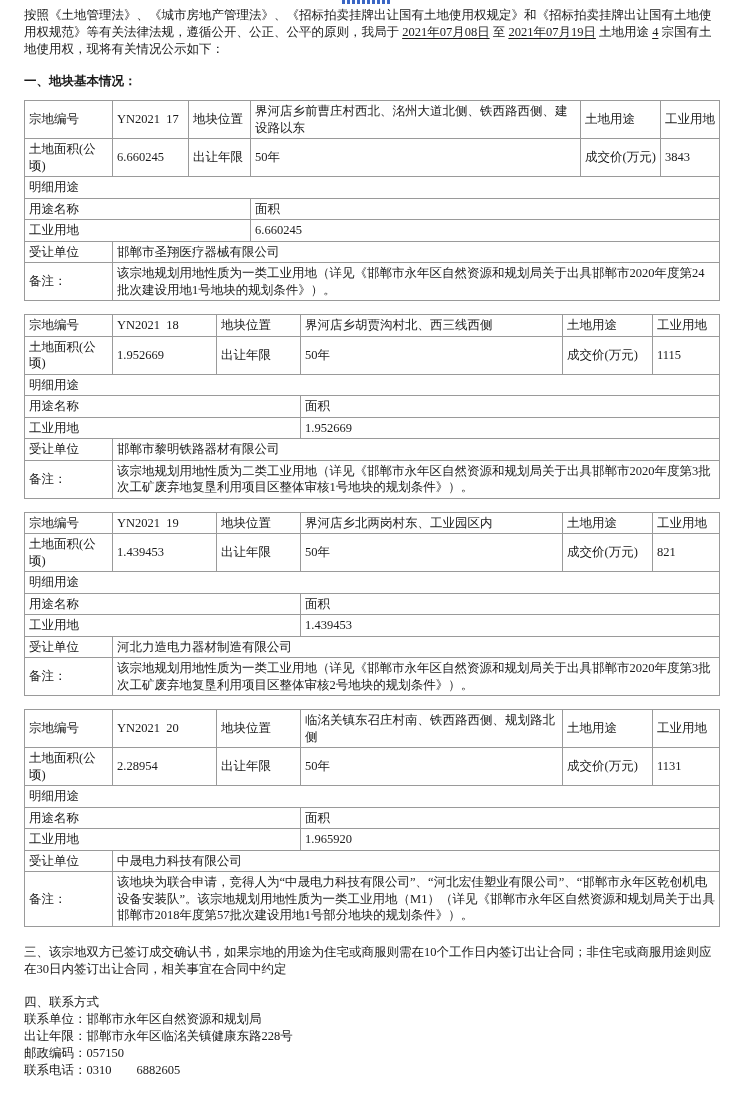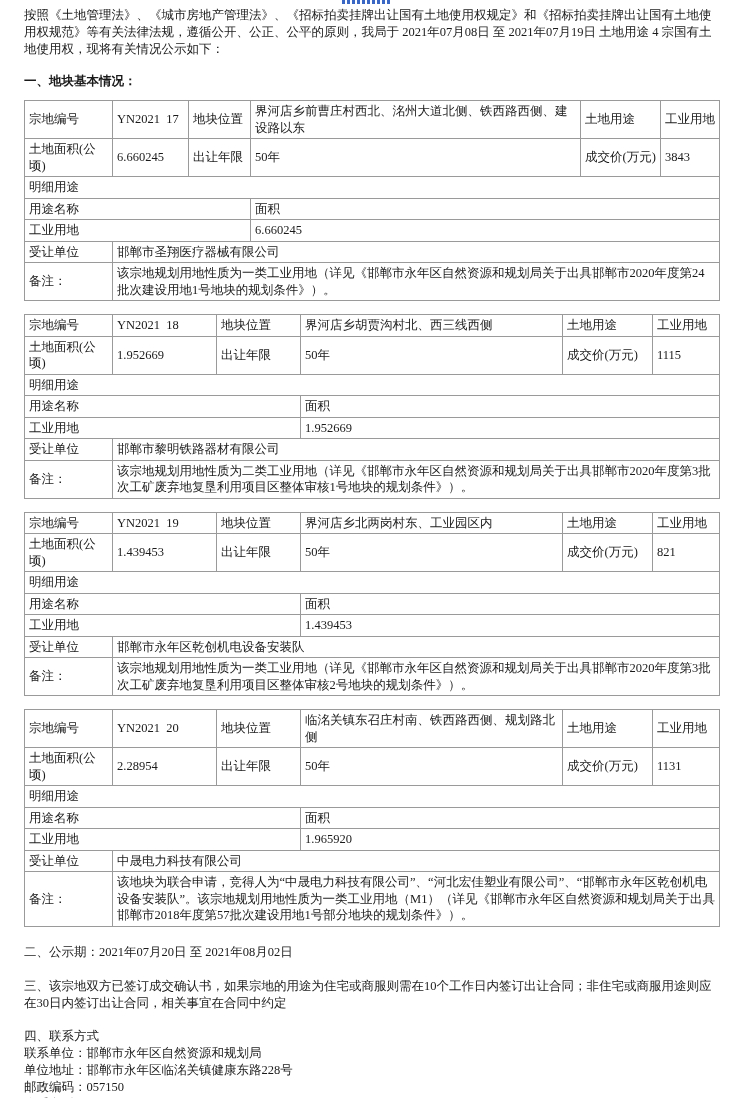--- a/index.html
+++ b/index.html
@@ -5,21 +5,21 @@
   * { box-sizing: border-box; margin: 0; padding: 0; }
   html, body { width: 740px; background: #ffffff; }
   body {
     height: 1098px;
     position: relative;
     overflow: hidden;
     font-family: "Liberation Serif", "DejaVu Serif", serif;
     color: #1a1a1a;
   }
   .page { padding: 7px 20px 0 24px; font-size: 12.5px; line-height: 17px; }
-  .u { text-underline-offset: 2px; }
+  .u { text-decoration: underline; text-underline-offset: 2px; }
   .sec-title { margin-top: 15px; font-weight: bold; }
   table.parcel {
     border-collapse: collapse;
     table-layout: fixed;
     width: 695px;
     margin-top: 10px;
     margin-bottom: 13px;
     border: 1px solid #0ea5e9;
   }
   table.parcel td {
@@ -181,21 +181,21 @@
     <tr>
       <td colspan="3">用途名称</td>
       <td colspan="3">面积</td>
     </tr>
     <tr>
       <td colspan="3">工业用地</td>
       <td colspan="3">1.439453</td>
     </tr>
     <tr>
       <td>受让单位</td>
-      <td colspan="5">邯郸市永年区乾创机电设备安装队</td>
+      <td colspan="5">河北力造电力器材制造有限公司</td>
     </tr>
     <tr>
       <td>备注：</td>
       <td colspan="5">该宗地规划用地性质为一类工业用地（详见《邯郸市永年区自然资源和规划局关于出具邯郸市2020年度第3批次工矿废弃地复垦利用项目区整体审核2号地块的规划条件》）。</td>
     </tr>
   </tbody>
     </table>
 
   <table class="parcel">
     <colgroup>
@@ -238,26 +238,25 @@
       <td>受让单位</td>
       <td colspan="5">中晟电力科技有限公司</td>
     </tr>
     <tr>
       <td>备注：</td>
       <td colspan="5">该地块为联合申请，竞得人为“中晟电力科技有限公司”、“河北宏佳塑业有限公司”、“邯郸市永年区乾创机电设备安装队”。该宗地规划用地性质为一类工业用地（M1）（详见《邯郸市永年区自然资源和规划局关于出具邯郸市2018年度第57批次建设用地1号部分地块的规划条件》）。</td>
     </tr>
   </tbody>
     </table>
 
-  <p class="period"><span>二、公示期：</span><span class="u">2021年07月20日</span><span> 至 </span><span class="u">2021年08月02日</span></p>
 
   <p class="sec3">三、该宗地双方已签订成交确认书，如果宗地的用途为住宅或商服则需在10个工作日内签订出让合同；非住宅或商服用途则应在30日内签订出让合同，相关事宜在合同中约定</p>
 
   <div class="sec4">
     <div>四、联系方式</div>
     <div class="contact-line"><span>联系单位：</span><span>邯郸市永年区自然资源和规划局</span></div>
-    <div class="contact-line"><span>单位地址：</span><span>邯郸市永年区临洺关镇健康东路228号</span></div>
+    <div class="contact-line"><span>出让年限：</span><span>邯郸市永年区临洺关镇健康东路228号</span></div>
     <div class="contact-line"><span>邮政编码：</span><span>057150</span></div>
     <div class="contact-line"><span>联系电话：</span><span>0310        6882605</span></div>
 
   </div>
 
 </div>
 
 </body></html>

